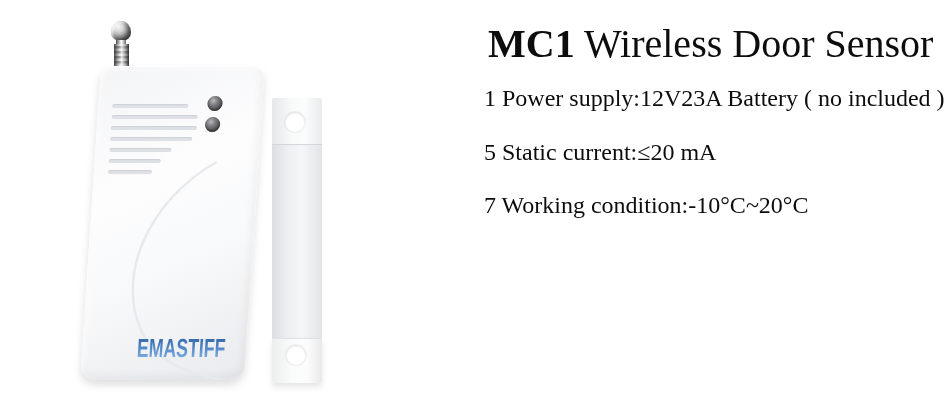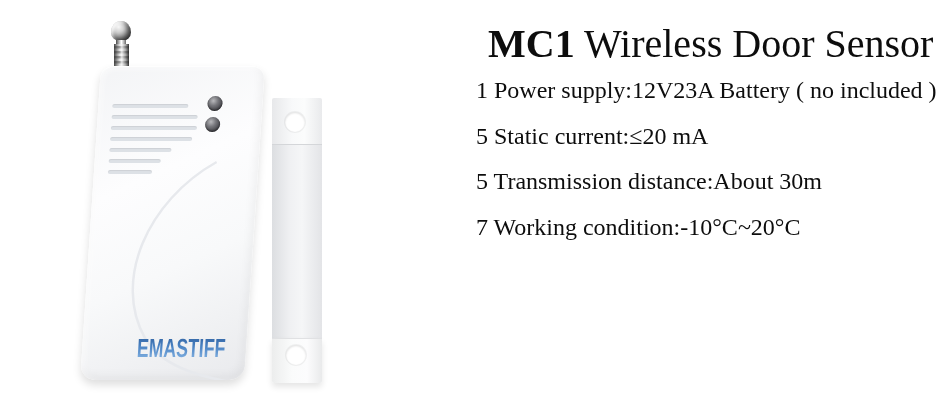--- a/index.html
+++ b/index.html
@@ -95,21 +95,21 @@
 
   
   .title{
     position:absolute;left:480px;top:13px;margin:8px;
     font-size:40px;font-weight:400;line-height:46px;color:#0d0d0d;
     white-space:nowrap;
   }
   .title .model{font-weight:700;}
   .specs{position:absolute;left:472px;top:66px;width:475px;}
   .specs p{
-    margin:4px;font-size:24px;line-height:41.6px;color:#0d0d0d;white-space:nowrap;
+    margin:12px;font-size:24px;line-height:41.6px;color:#0d0d0d;white-space:nowrap;
   }
 </style>
 </head>
 <body>
 
 <div class="photo">
 
   <div class="antenna">
     <div class="antenna-knob"></div>
     <div class="antenna-neck"></div>
@@ -144,15 +144,14 @@
     </div>
   </div>
 
 </div>
 
 <h1 class="title"><span class="model">MC1</span><span> Wireless Door Sensor</span></h1>
 
 <div class="specs">
   <p>1 Power supply:12V23A Battery ( no included )</p>
   <p>5 Static current:≤20 mA</p>
-  <p>5 Transmission distance:About 30m</p>
   <p>7 Working condition:-10°C~20°C</p>
 </div>
 
 </body></html>

